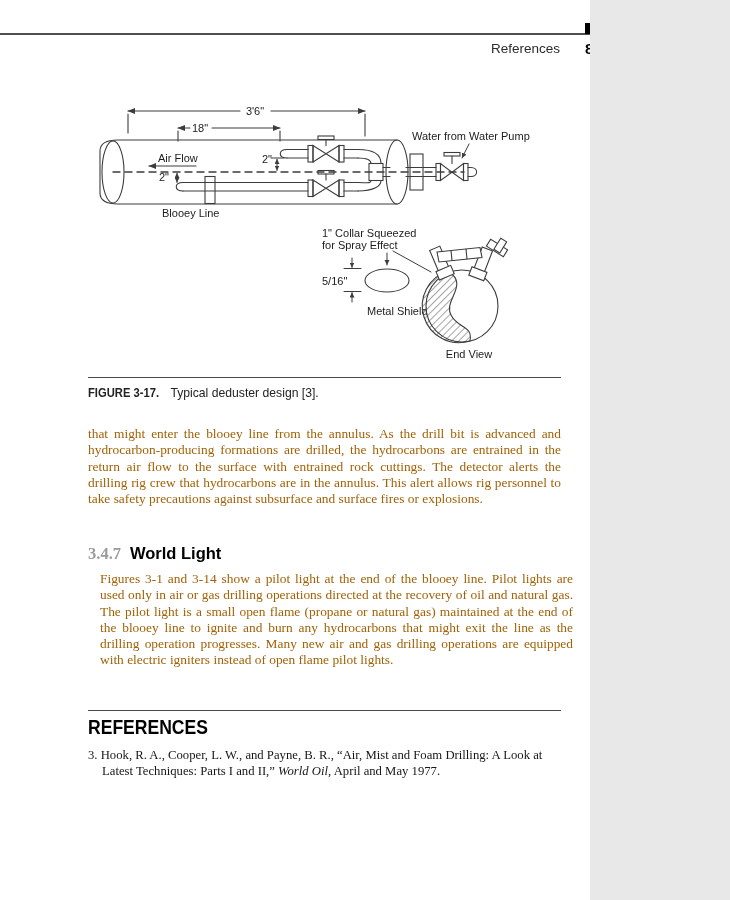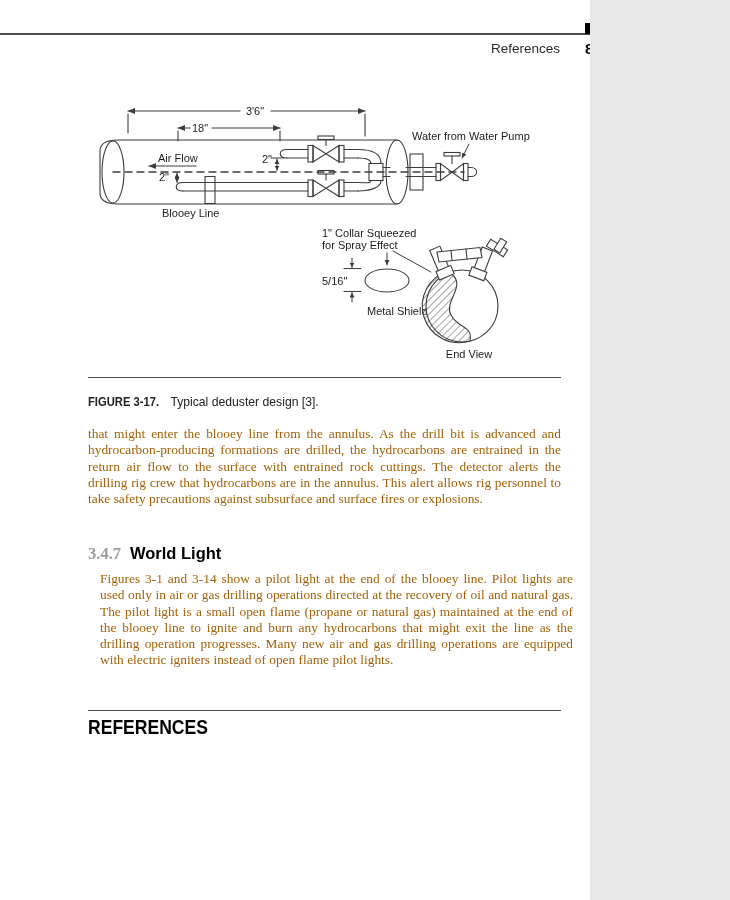--- a/index.html
+++ b/index.html
@@ -13,21 +13,21 @@
     position:absolute;left:340px;top:41px;width:220px;text-align:right;
     font-family:"Liberation Sans",sans-serif;font-size:13.5px;color:#2b2b2b;
   }
   .hdr-page{
     position:absolute;left:585px;top:40px;
     font-family:"Liberation Sans",sans-serif;font-size:15px;font-weight:bold;color:#000;
   }
   svg text{font-family:"Liberation Sans",sans-serif;font-size:11px;fill:#1c1c1c;}
   .fig-caption{
     position:absolute;left:88px;top:377px;width:473px;
-    border-top:1.5px solid #4a4a4a;padding-top:17px;
+    border-top:1.5px solid #4a4a4a;padding-top:8px;
     font-family:"Liberation Sans",sans-serif;font-size:12.2px;color:#222;
   }
   .fig-caption b{display:inline-block;transform:scaleX(.92);transform-origin:left;
     font-weight:bold;letter-spacing:0;margin-right:2px;}
   .para{
     position:absolute;left:88px;width:473px;
     font-size:13.4px;line-height:16.3px;text-align:justify;color:#a16207;
   }
   .p1{top:426px;}
   .p2{top:571px;margin-left:12px;}
@@ -213,16 +213,17 @@
 
   <div class="sec-head">
     <span class="sec-num">3.4.7</span><span>World Light</span>
   </div>
 
   <div class="para p2">Figures 3-1 and 3-14 show a pilot light at the end of the blooey line. Pilot lights are used only in air or gas drilling operations directed at the recovery of oil and natural gas. The pilot light is a small open flame (propane or natural gas) maintained at the end of the blooey line to ignite and burn any hydrocarbons that might exit the line as the drilling operation progresses. Many new air and gas drilling operations are equipped with electric igniters instead of open flame pilot lights.</div>
 
   <div class="refs">
     <div class="refs-head">REFERENCES</div>
     <div class="ref-list">
+      <div class="ref-item"><span>3.</span> <span>Hook, R. A., Cooper, L. W., and Payne, B. R., “Air, Mist and Foam Drilling: A Look at Latest Techniques: Parts I and II,” </span><i>World Oil</i><span>, April and May 1977.</span></div>
     </div>
   </div>
 
 </div>
 
 </body></html>

